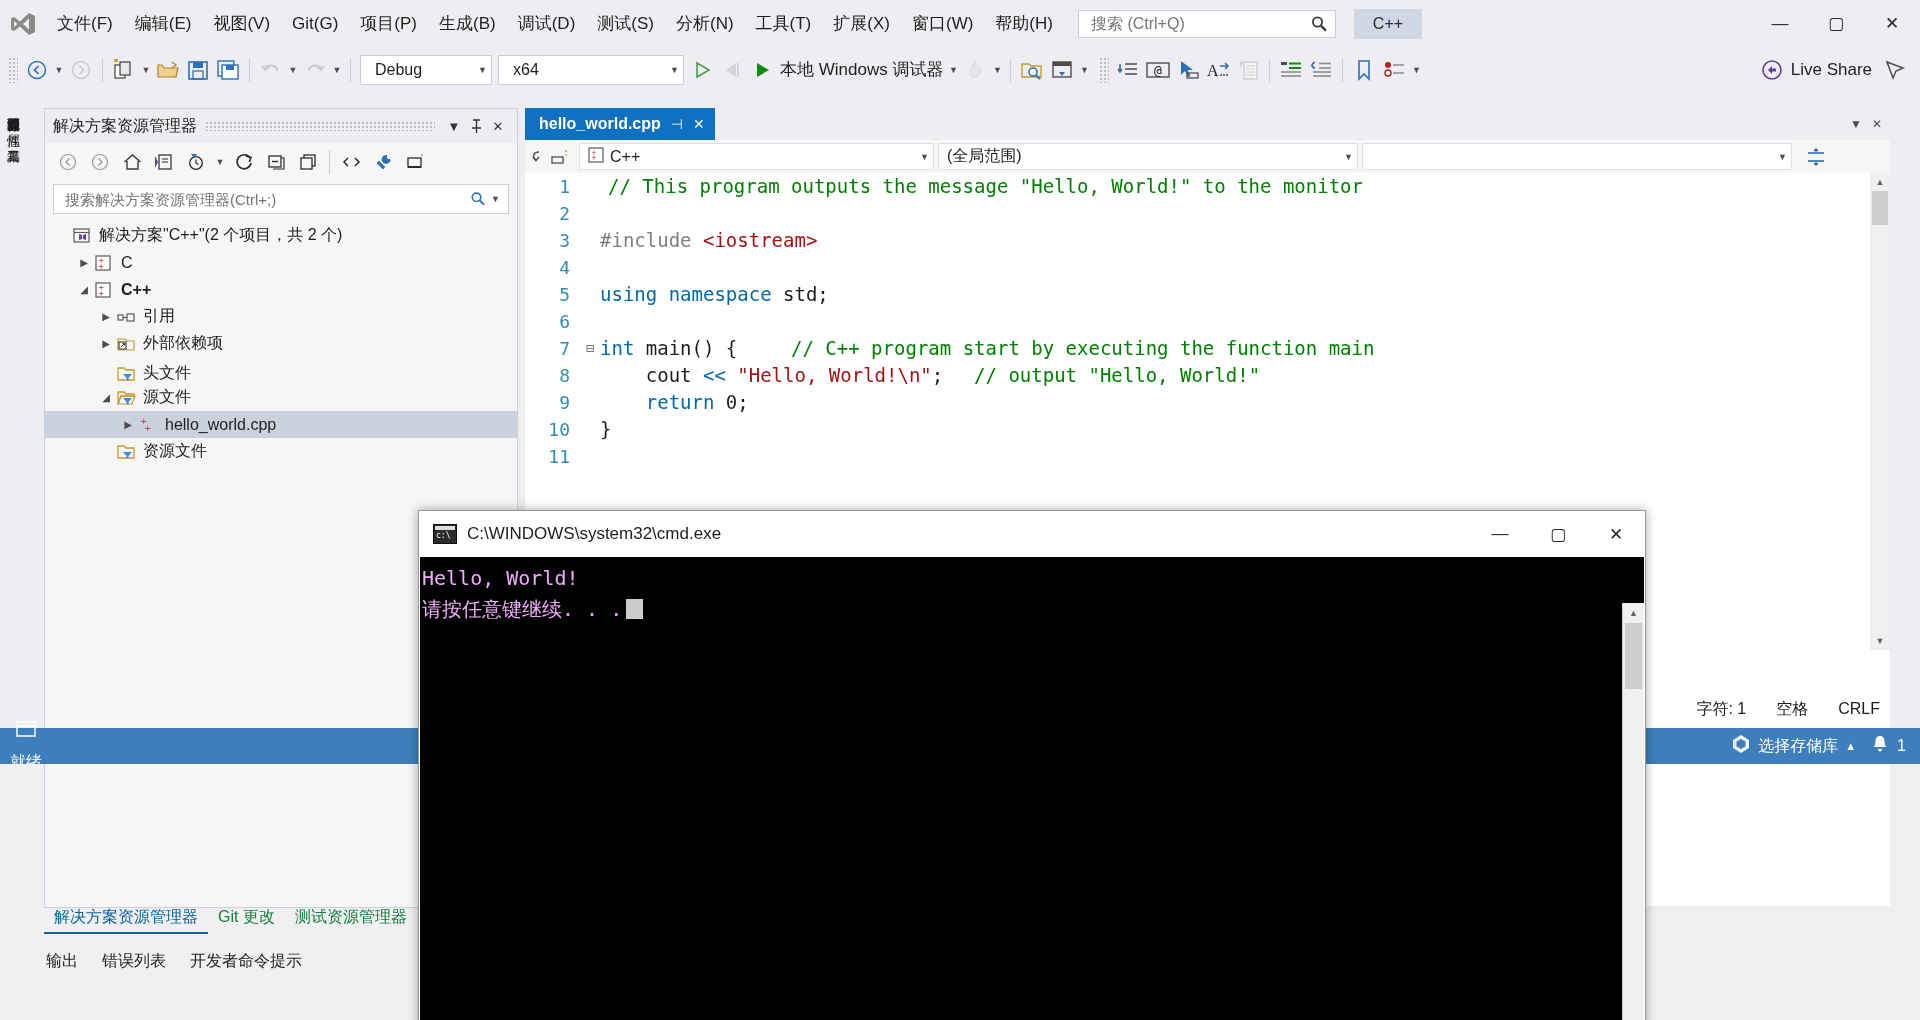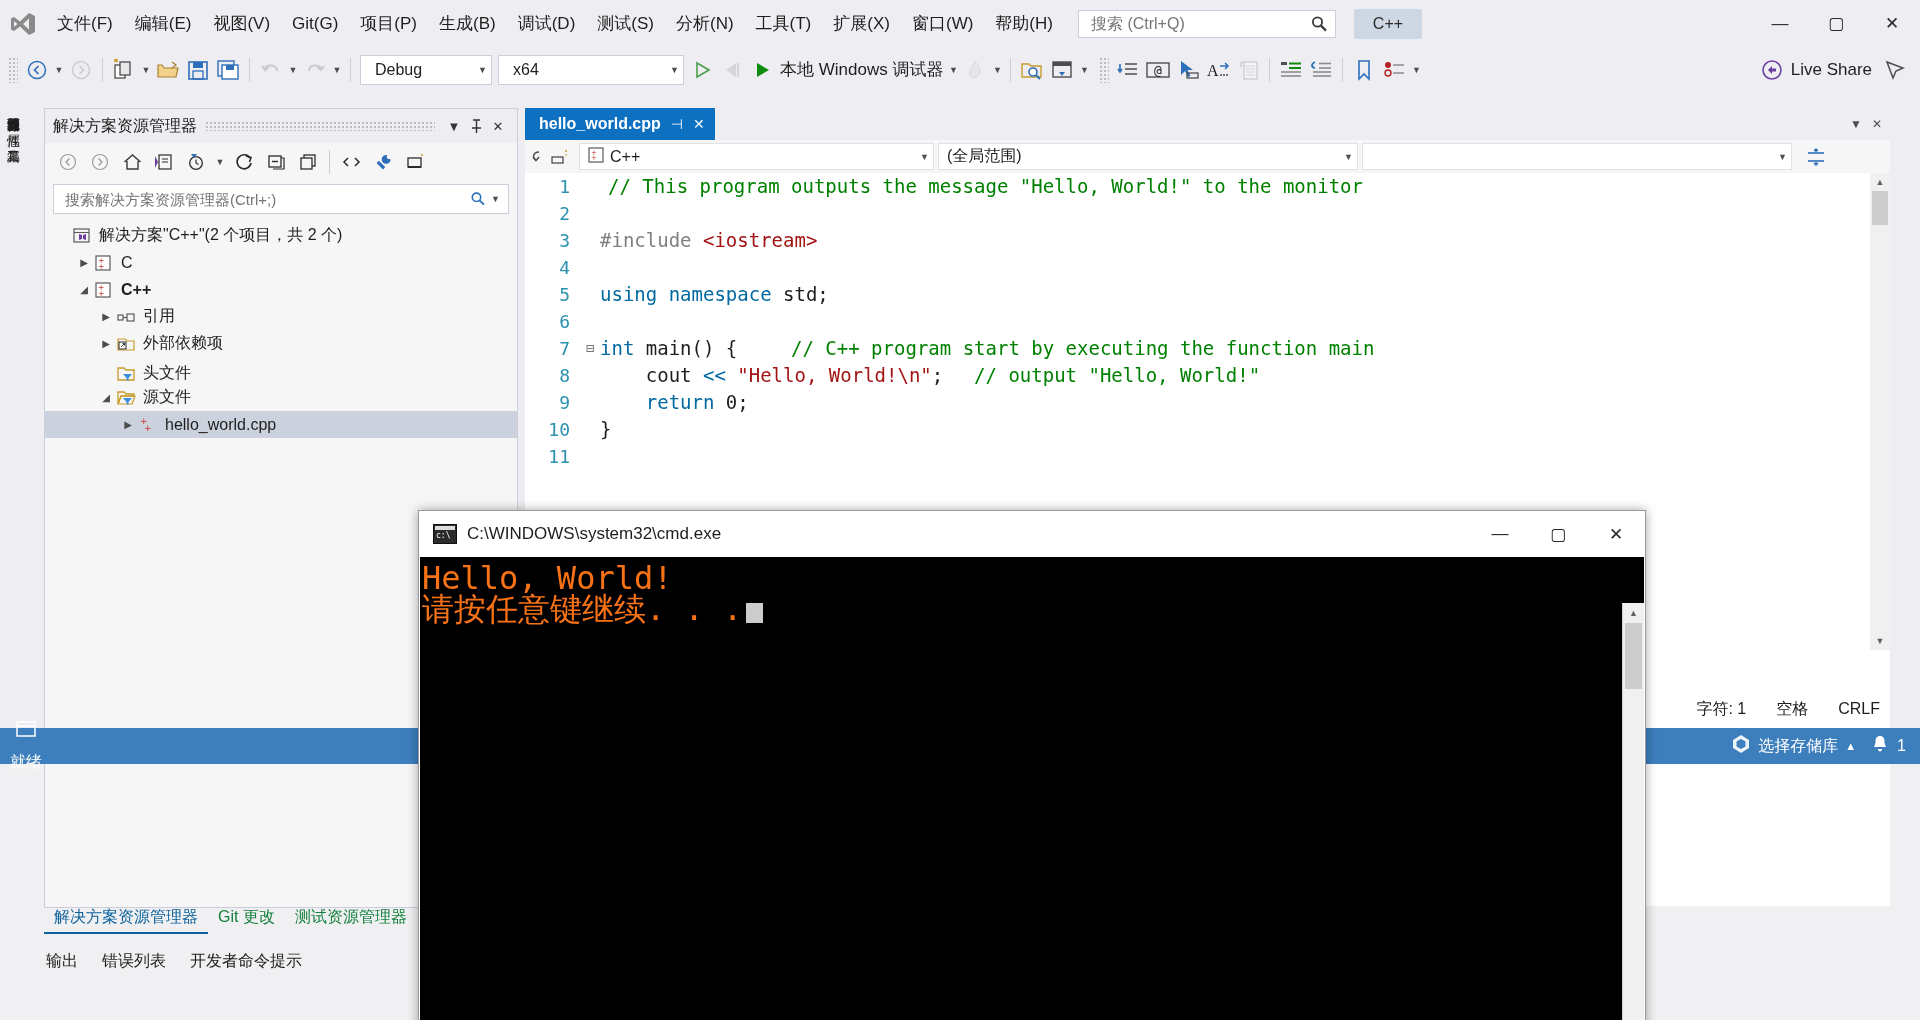--- a/index.html
+++ b/index.html
@@ -116,22 +116,22 @@
   .cmdwin{position:absolute;left:418px;top:510px;width:1228px;height:531px;
      background:#ffffff;border:1px solid #9a9a9a;box-shadow:0 0 10px rgba(0,0,0,.35);box-sizing:border-box;}
   .cmd-title{height:46px;background:#ffffff;display:flex;align-items:center;padding-left:14px;}
   .cmd-ico{width:22px;height:18px;background:#2b2b2b;border:1px solid #111;margin-right:10px;position:relative;flex:0 0 22px;}
   .cmd-ico:before{content:"";position:absolute;left:1px;top:1px;width:20px;height:4px;background:#dcdcdc;}
   .cmd-ico:after{content:"c:\\";position:absolute;left:2px;top:6px;font-size:8px;color:#fff;font-family:"DejaVu Sans Mono",monospace;}
   .cmd-name{font-size:17px;color:#1e1e1e;white-space:nowrap;}
   .cmd-ctrls{margin-left:auto;display:flex;align-items:center;height:46px;}
   .cmd-ctrls .c{width:58px;height:46px;display:flex;align-items:center;justify-content:center;font-size:17px;color:#2b2b2b;}
   .cmd-body{position:absolute;left:1px;top:46px;right:1px;bottom:1px;background:#000;overflow:hidden;}
-  .cmd-text{padding:6px 0 0 2px;color:#f97316;font-family:"DejaVu Sans Mono","Liberation Mono",monospace;
-     font-size:32px;line-height:31px;white-space:pre;}
+  .cmd-text{padding:6px 0 0 2px;color:#f0abfc;font-family:"DejaVu Sans Mono","Liberation Mono",monospace;
+     font-size:20px;line-height:31px;white-space:pre;}
   .cmd-cursor{display:inline-block;width:17px;height:20px;background:#cccccc;vertical-align:-3px;margin-left:4px;}
   .cmd-scroll{position:absolute;right:0;top:46px;bottom:0;width:21px;background:#f0f0f0;border-left:1px solid #d0d0d0;}
   .cmd-scroll .a{height:20px;display:flex;align-items:center;justify-content:center;font-size:9px;color:#606060;}
   .cmd-thumb{position:absolute;top:20px;left:2px;width:17px;height:66px;background:#cdcdcd;}
 </style>
 </head>
 <body>
 
 <div id="app">
 
@@ -558,20 +558,30 @@
         <div class="trow sel" style="padding-left: 74px;">
           <span class="tarrow">▶</span>
           <span class="ticon">
             <svg width="20" height="18" viewBox="0 0 20 18">
               <text x="2" y="8" font-size="9" fill="#c0392b" font-family="DejaVu Sans, sans-serif">+</text>
               <text x="6" y="15" font-size="9" fill="#c0392b" font-family="DejaVu Sans, sans-serif">+</text>
             </svg>
           </span>
           <span class="tlabel">hello_world.cpp</span>
         </div>
+        <div class="trow" style="padding-left: 52px;">
+          <span class="tarrow"></span>
+          <span class="ticon">
+            <svg width="20" height="18" viewBox="0 0 20 18">
+              <path d="M2 3 L8 3 L10 5 L18 5 L18 15 L2 15 Z" fill="none" stroke="#c89b2a" stroke-width="1.3"></path>
+              <path d="M7 9 L16 9 L12.5 13 L12.5 16 L10.5 15 L10.5 13 Z" fill="#3b8fd8"></path>
+            </svg>
+          </span>
+          <span class="tlabel">资源文件</span>
+        </div>
       </div>
   </div>
 
   <div class="se-tabs">
     <div class="se-tab active">解决方案资源管理器</div>
     <div class="se-tab">Git 更改</div>
     <div class="se-tab" style="overflow:hidden;max-width:130px">测试资源管理器</div>
   </div>
 
   <div class="bottom-tabs">

